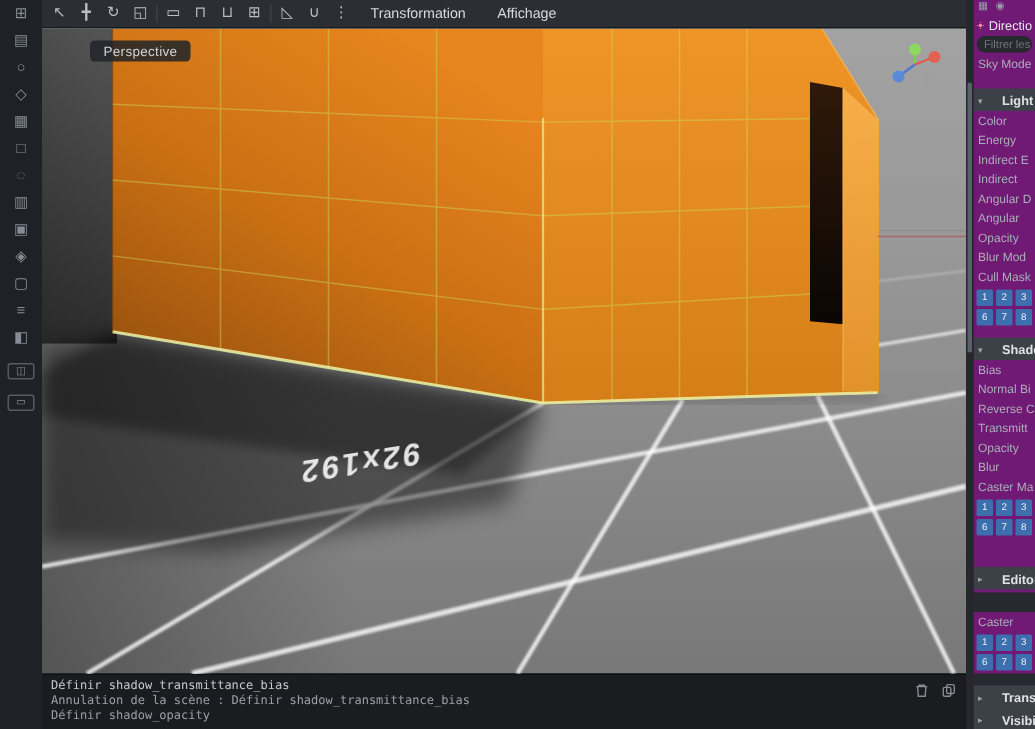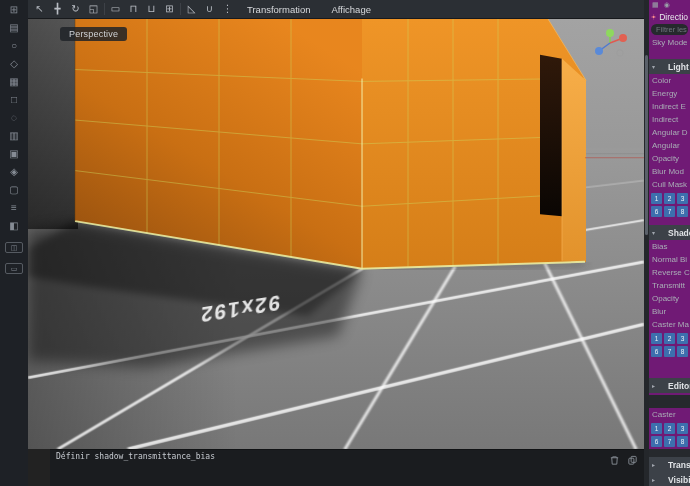--- a/index.html
+++ b/index.html
@@ -22,21 +22,21 @@
   .menu-btn{font-size:9.5px;color:#d7d9dc;padding:1px 9px;white-space:nowrap;}
 
   .viewport{flex:1;min-height:0;position:relative;overflow:hidden;background:#8e8e8e;}
   svg.scene{position:absolute;inset:0;width:100%;height:100%;display:block;}
   .persp-btn{position:absolute;top:8px;left:8px;background:rgba(32,35,40,.85);color:#cfd2d6;
              font-size:9px;padding:2px 9px;border-radius:3px;letter-spacing:.2px;margin-left:24px;}
   .gizmo{position:absolute;top:8px;right:12px;}
 
   .logpanel{height:32px;flex:none;background:#1a1c1f;border-top:1px solid #101214;position:relative;
             padding:2px 6px;font-family:"DejaVu Sans Mono",monospace;font-size:8px;line-height:10px;
-            color:#9aa0a7;overflow:hidden;white-space:nowrap;margin-left:22px;}
+            color:#9aa0a7;overflow:hidden;white-space:nowrap;}
   .logline.first{color:#c6cad0;}
   .log-icons{position:absolute;right:6px;top:5px;display:flex;gap:7px;}
 
   
   .scrollstrip{width:5px;flex:none;background:#24272b;position:relative;}
   .scrollhandle{position:absolute;left:1px;top:55px;width:3px;height:180px;background:#5a6069;border-radius:2px;}
 
   
   .inspector{width:41px;flex:none;background:#701a75;display:flex;flex-direction:column;
              overflow:hidden;color:#b6bac1;}
@@ -221,20 +221,22 @@
         <line x1="18" y1="16" x2="7" y2="24" stroke="#4f79cf" stroke-width="1.5"></line>
         <circle cx="18" cy="6" r="4" fill="#8ed85e"></circle>
         <circle cx="31" cy="11" r="4" fill="#e26152"></circle>
         <circle cx="7" cy="24" r="4" fill="#5a8ad8"></circle>
         <circle cx="28" cy="26" r="3.2" fill="none" stroke="#9d9d9d" stroke-width="1"></circle>
       </svg>
     </div>
 
     <div class="logpanel">
       <div class="logline first">Définir shadow_transmittance_bias</div>
+      <div class="logline">Annulation de la scène : Définir shadow_transmittance_bias</div>
+      <div class="logline">Définir shadow_opacity</div>
       <div class="log-icons">
         <svg width="11" height="11" viewBox="0 0 12 12">
           <path d="M2 3h8M4 3V2h4v1M3 3l.5 7h5L9 3" fill="none" stroke="#878d95" stroke-width="1"></path>
         </svg>
         <svg width="11" height="11" viewBox="0 0 12 12">
           <rect x="2" y="3.5" width="5.5" height="6.5" rx="1" fill="none" stroke="#878d95" stroke-width="1"></rect>
           <rect x="4.5" y="1.5" width="5.5" height="6.5" rx="1" fill="none" stroke="#878d95" stroke-width="1"></rect>
         </svg>
       </div>
     </div>

